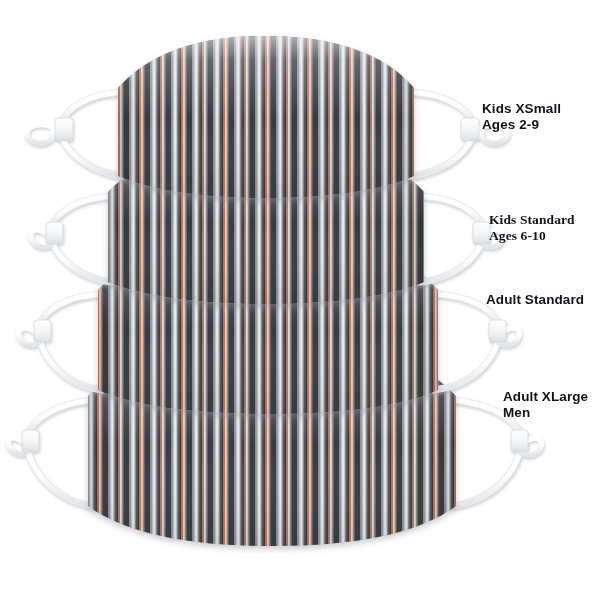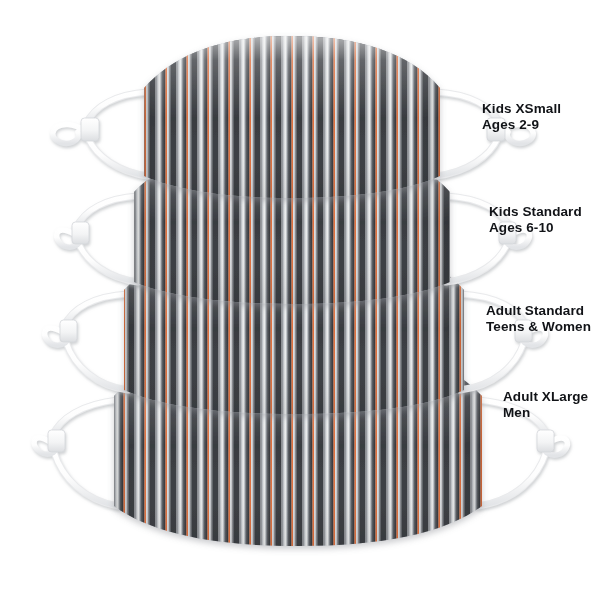--- a/index.html
+++ b/index.html
@@ -3,21 +3,21 @@
 <meta charset="utf-8">
 <style>
   html,body{margin:0;padding:0;}
   body{
     width:600px;height:600px;
     background:#ffffff;
     font-family:"Liberation Sans", sans-serif;
     overflow:hidden;
     position:relative;
   }
-  #stage{position:absolute;inset:0;width:484px;height:600px;padding-left:26px;}
+  #stage{position:absolute;inset:0;width:484px;height:600px;}
   #stage svg{display:block;width:600px;height:600px;}
 
   .size-label{
     position:absolute;
     font-family:"Liberation Sans", sans-serif;
     font-weight:bold;
     font-size:13.5px;
     line-height:15.5px;
     color:#111317;
     letter-spacing:0.1px;
@@ -209,25 +209,24 @@
           <rect x="110" y="28" width="315" height="180" fill="url(#sideShade)"></rect>
         </g>
       </g>
     </g>
   </svg>
 
   <div class="size-label" id="lbl-0" style="left: 482px; top: 101px;">
     <span>Kids XSmall</span>
     <span class="l2">Ages 2-9</span>
   </div>
-  <div class="size-label" id="lbl-1" style="left: 489px; top: 204px;">
+  <div class="size-label" id="lbl-1" style="left: 489px; top: 212px; font-family: Liberation Serif, serif;">
     <span>Kids Standard</span>
     <span class="l2">Ages 6-10</span>
   </div>
-  <div class="size-label" id="lbl-2" style="left: 486px; top: 303px;">
+  <div class="size-label" id="lbl-2" style="left: 486px; top: 292px;">
     <span>Adult Standard</span>
-    <span class="l2">Teens &amp; Women</span>
   </div>
   <div class="size-label" id="lbl-3" style="left: 503px; top: 389px;">
     <span>Adult XLarge</span>
     <span class="l2">Men</span>
   </div>
 </div>
 
 </body></html>

